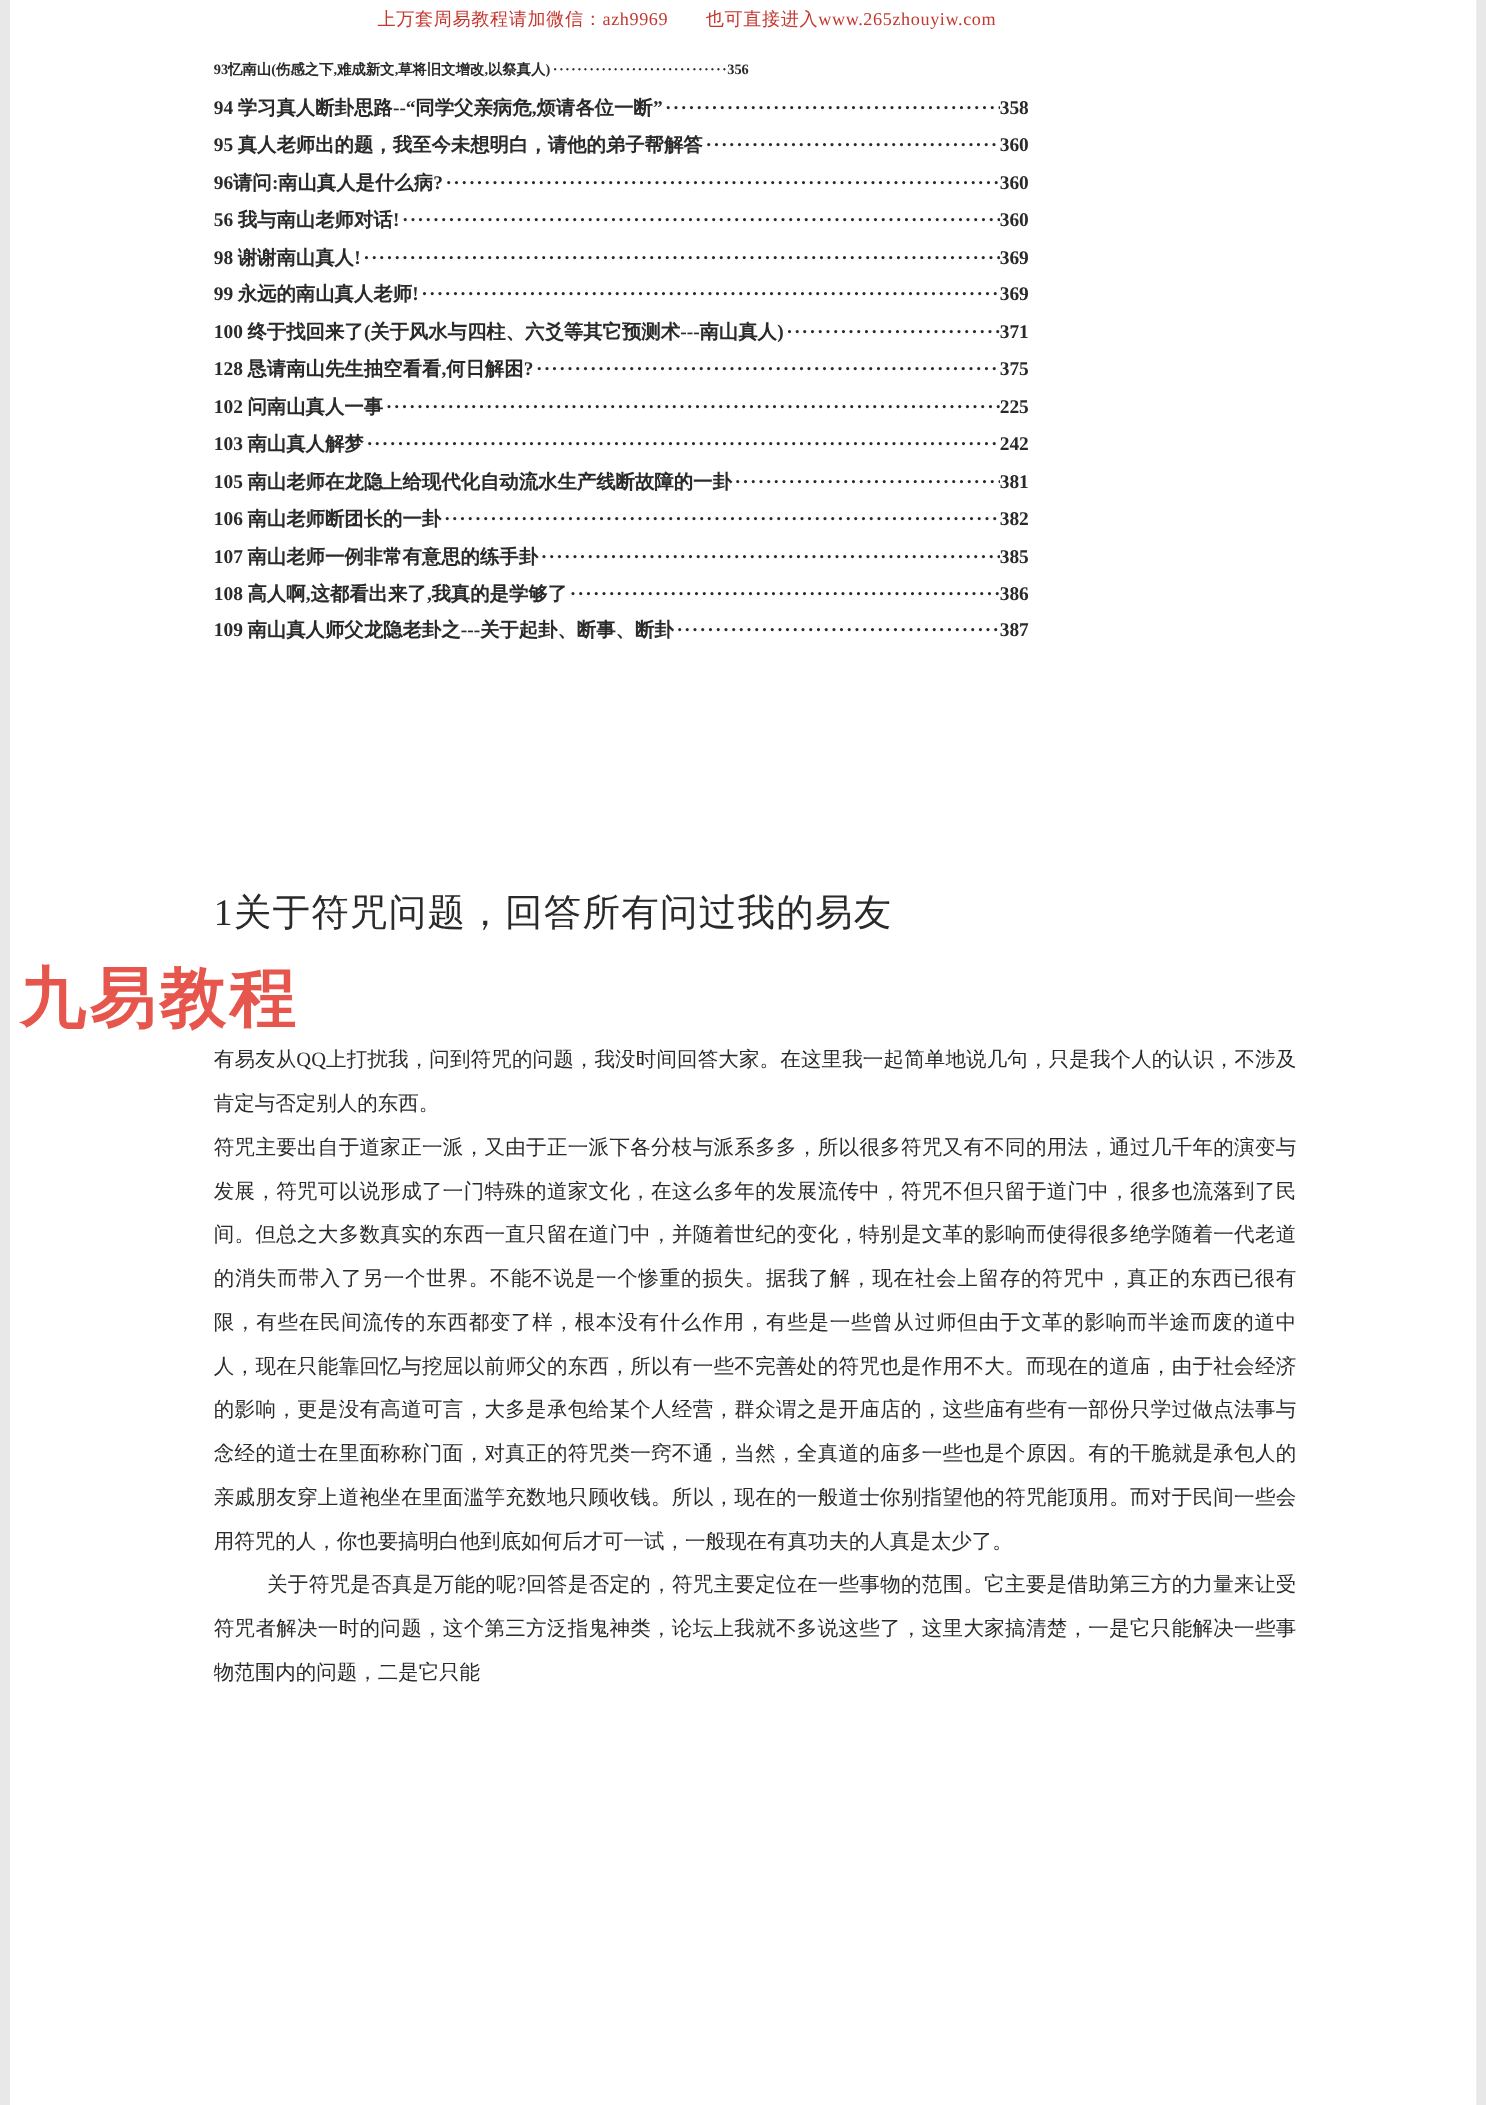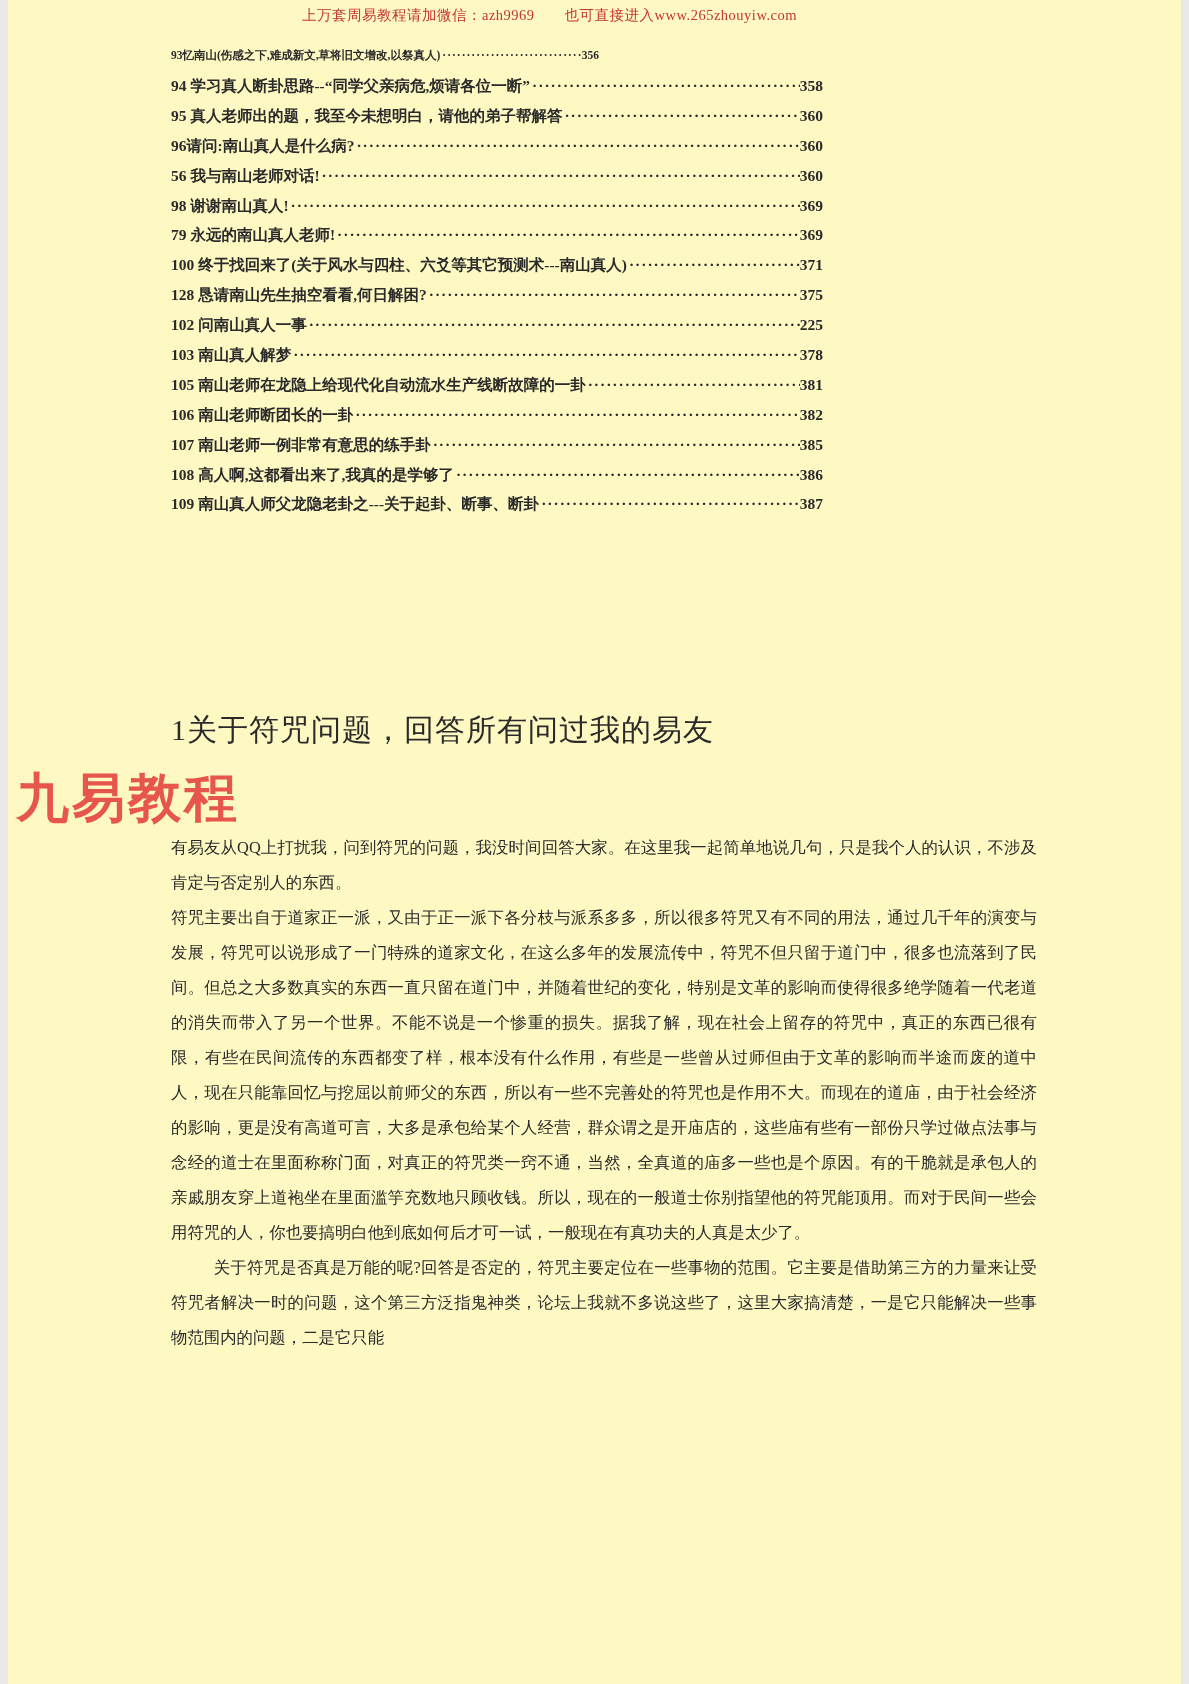--- a/index.html
+++ b/index.html
@@ -5,21 +5,21 @@
   html,body{margin:0;padding:0;}
   body{
     background:#e8e8e8;
     font-family:"Liberation Serif","DejaVu Serif",serif;
   }
   .page{
     position:relative;
     width:1173px;
     height:1684px;
     margin:0 auto;
-    background:#fef9c3;
+    background:#ffffff;
     overflow:hidden;
     color:#2a2a2a;
   }
   
   .header-notice{
     position:absolute;
     top:6px; left:0; right:90px;
     text-align:center;
     font-size:14.5px;
     letter-spacing:0.5px;
@@ -124,21 +124,21 @@
     <span class="toc-page">360</span>
   </div>
 
   <div class="toc-row">
     <span class="toc-label">98 谢谢南山真人!</span>
     <span class="dots">················································································································································································································································</span>
     <span class="toc-page">369</span>
   </div>
 
   <div class="toc-row">
-    <span class="toc-label">79 永远的南山真人老师!</span>
+    <span class="toc-label">99 永远的南山真人老师!</span>
     <span class="dots">················································································································································································································································</span>
     <span class="toc-page">369</span>
   </div>
 
   <div class="toc-row">
     <span class="toc-label">100 终于找回来了(关于风水与四柱、六爻等其它预测术---南山真人)</span>
     <span class="dots">················································································································································································································································</span>
     <span class="toc-page">371</span>
   </div>
 
@@ -150,21 +150,21 @@
 
   <div class="toc-row">
     <span class="toc-label">102 问南山真人一事</span>
     <span class="dots">················································································································································································································································</span>
     <span class="toc-page">225</span>
   </div>
 
   <div class="toc-row">
     <span class="toc-label">103 南山真人解梦</span>
     <span class="dots">················································································································································································································································</span>
-    <span class="toc-page">378</span>
+    <span class="toc-page">242</span>
   </div>
 
   <div class="toc-row">
     <span class="toc-label">105 南山老师在龙隐上给现代化自动流水生产线断故障的一卦</span>
     <span class="dots">················································································································································································································································</span>
     <span class="toc-page">381</span>
   </div>
 
   <div class="toc-row">
     <span class="toc-label">106 南山老师断团长的一卦</span>

